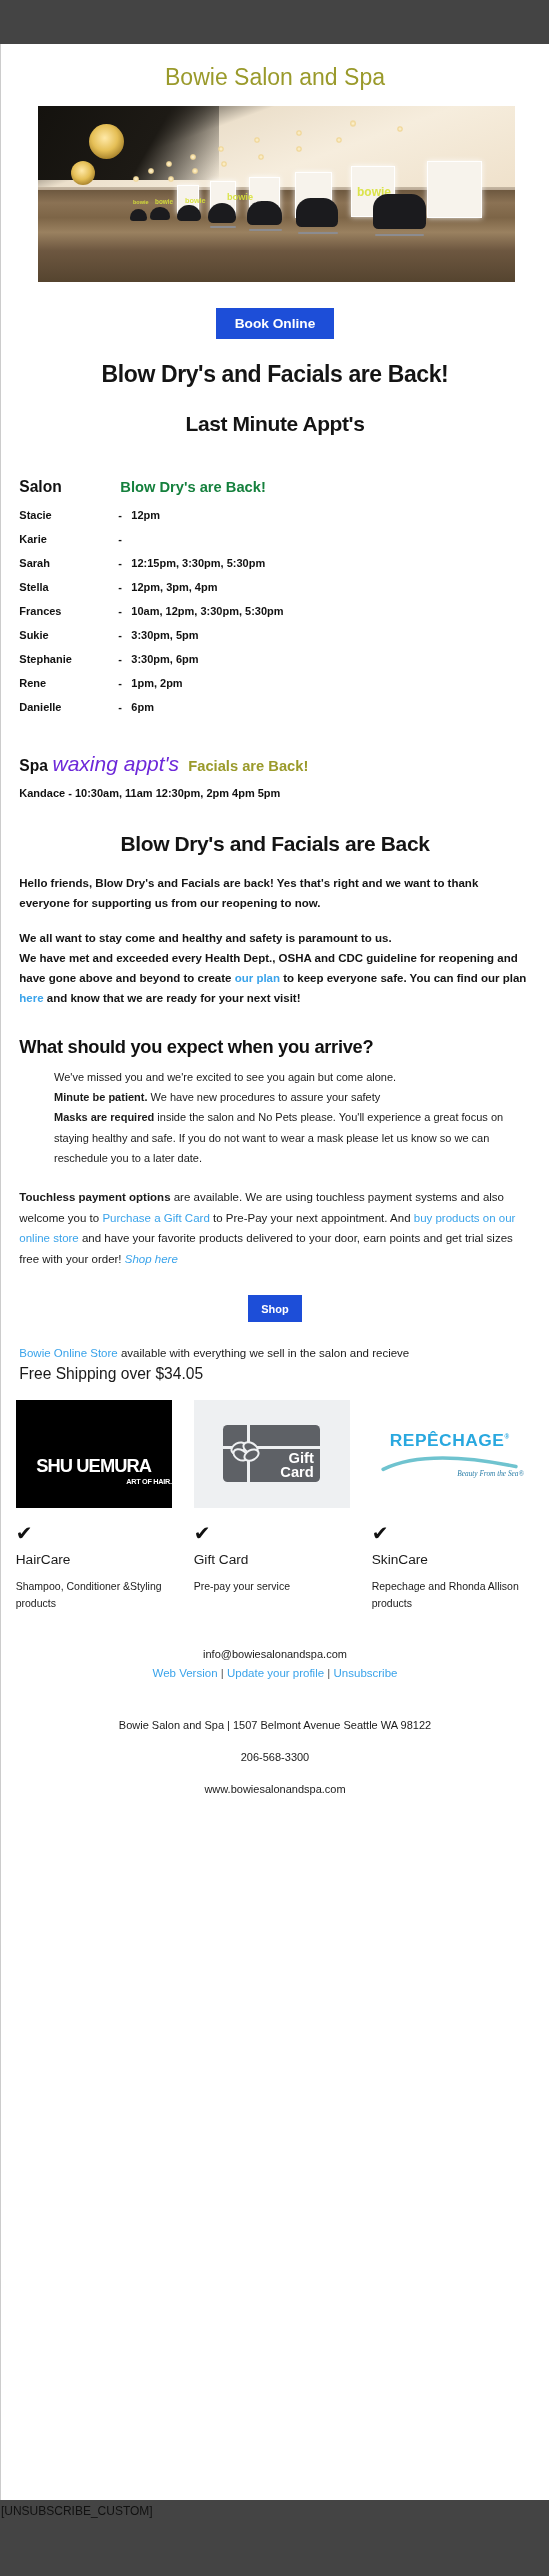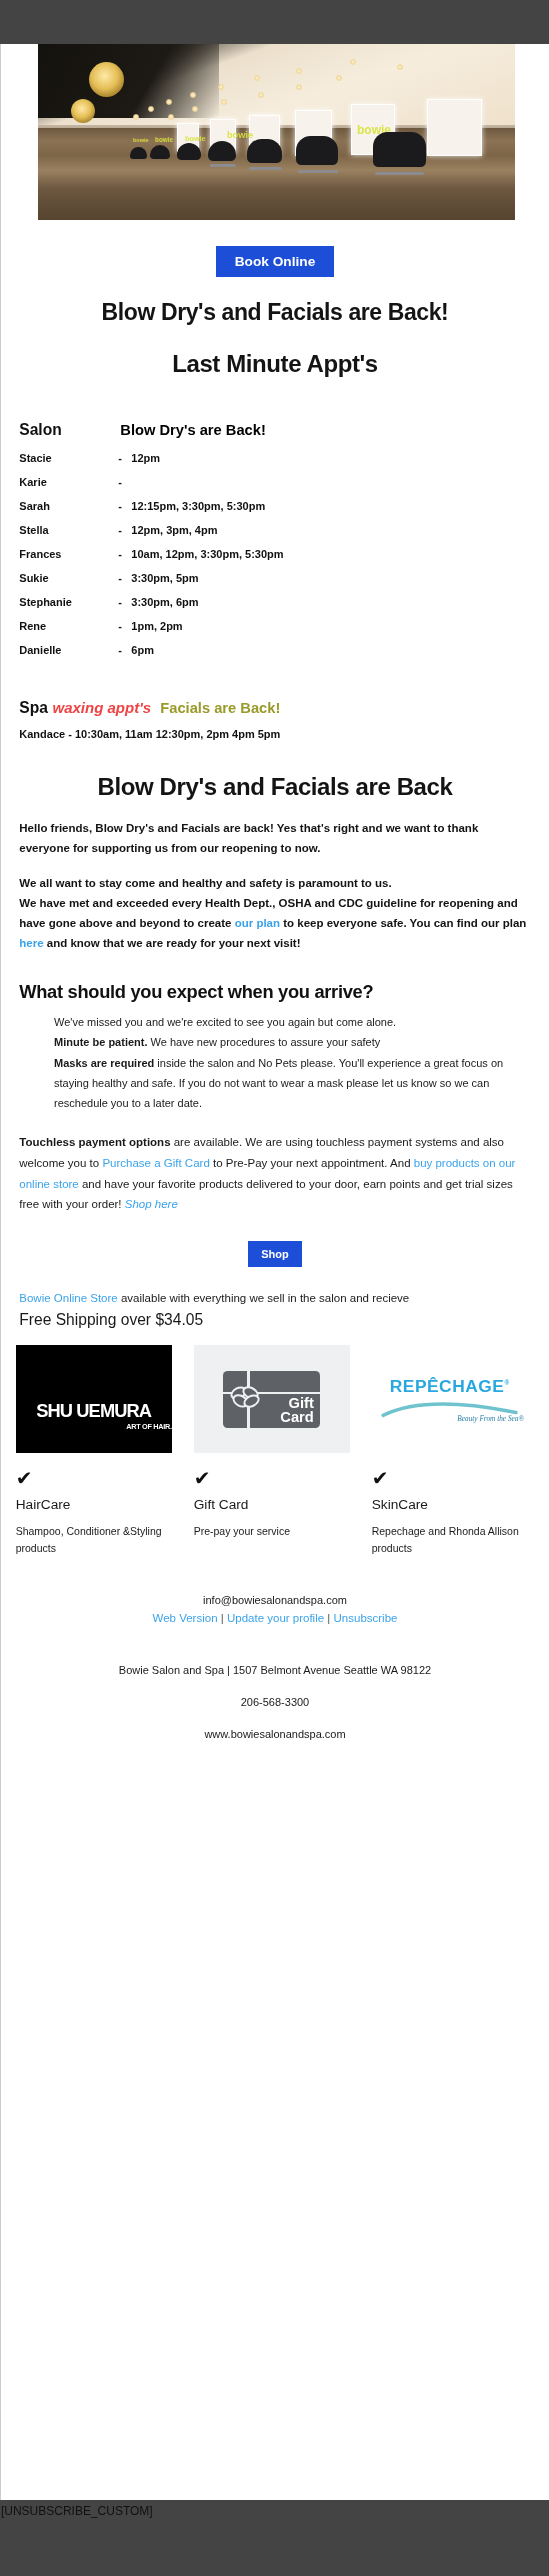--- a/index.html
+++ b/index.html
@@ -107,42 +107,42 @@
   .btn-small { font-size:11px; padding:7.3px 13px; }
   .btn-row-small { text-align:center; padding: 14.7px 0 13px 0; }
 
   
   .hd-xl {
     text-align:center; font-size:23px; font-weight:bold; color:#141414;
     margin: 5.5px 0 0 0; letter-spacing:-0.4px;
     font-family:"Liberation Sans", sans-serif;
   }
   .hd-xl2 {
-    text-align:center; font-size:24px; font-weight:bold; color:#141414;
+    text-align:center; font-size:21px; font-weight:bold; color:#141414;
     margin: 24px 0 7.3px 0; letter-spacing:-0.4px;
   }
 
   
   .sched {
     padding: 35px 18.3px 9.2px 18.3px;
   }
   .sched-head { display:flex; align-items:baseline; margin-bottom:13px; }
   .sched-head .lbl {
     font-size:15.6px; font-weight:bold; color:#111; width:101px;
   }
   .sched-head .promo {
-    font-size:14.7px; font-weight:bold; color:#000000;
+    font-size:14.7px; font-weight:bold; color:#15803d;
   }
   .sched-row { display:flex; align-items:baseline; margin-bottom:12px; font-size:11px; }
   .sched-row .name { width:99px; font-weight:bold; color:#111; }
   .sched-row .dash { width:13px; font-weight:bold; color:#111; }
   .sched-row .times { font-weight:bold; color:#111; }
   .spa-head { display:flex; align-items:baseline; margin: 16.5px 0 11px 0; }
   .spa-head .spa-lbl { font-size:15.6px; font-weight:bold; color:#111;margin-top:27px; }
-  .spa-head .spa-it { font-size:15px; font-weight:bold; font-style:italic; color:#ef4444; margin-left:4.6px; }
+  .spa-head .spa-it { font-size:21px; font-weight:normal; font-style:italic; color:#6d28d9; margin-left:4.6px; }
   .spa-head .spa-promo { font-size:14.7px; font-weight:bold; color:#9a9a2b; margin-left:9.2px; }
   .spa-row { font-size:11px; font-weight:bold; color:#111; }
 
   
   .copy-bold {
     padding: 9.2px 18.3px 0 18.3px;
     font-size:11.5px; font-weight:bold; color:#141414; line-height:1.75;
   }
   .copy-bold p { margin: 0 0 14.7px 0; }
   a.lnk { color:#3aa3ea; text-decoration:none; }
@@ -246,20 +246,23 @@
 </style>
 </head>
 <body>
 
 <div class="page">
 
   <div class="topbar"></div>
 
   <div class="email-body">
 
+    <div class="masthead">
+      <h1 class="brand-title">Bowie Salon and Spa</h1>
+    </div>
 
     <div class="hero-wrap">
       <div class="hero">
         <div class="ceiling"></div>
         <div class="darkbeam"></div>
         <div class="chandelier c1"></div>
         <div class="chandelier c2"></div>
         <div class="dot" style="left:312px;top:14.7px;"></div>
         <div class="dot" style="left:359px;top:20px;"></div>
         <div class="dot" style="left:258px;top:24px;"></div>

